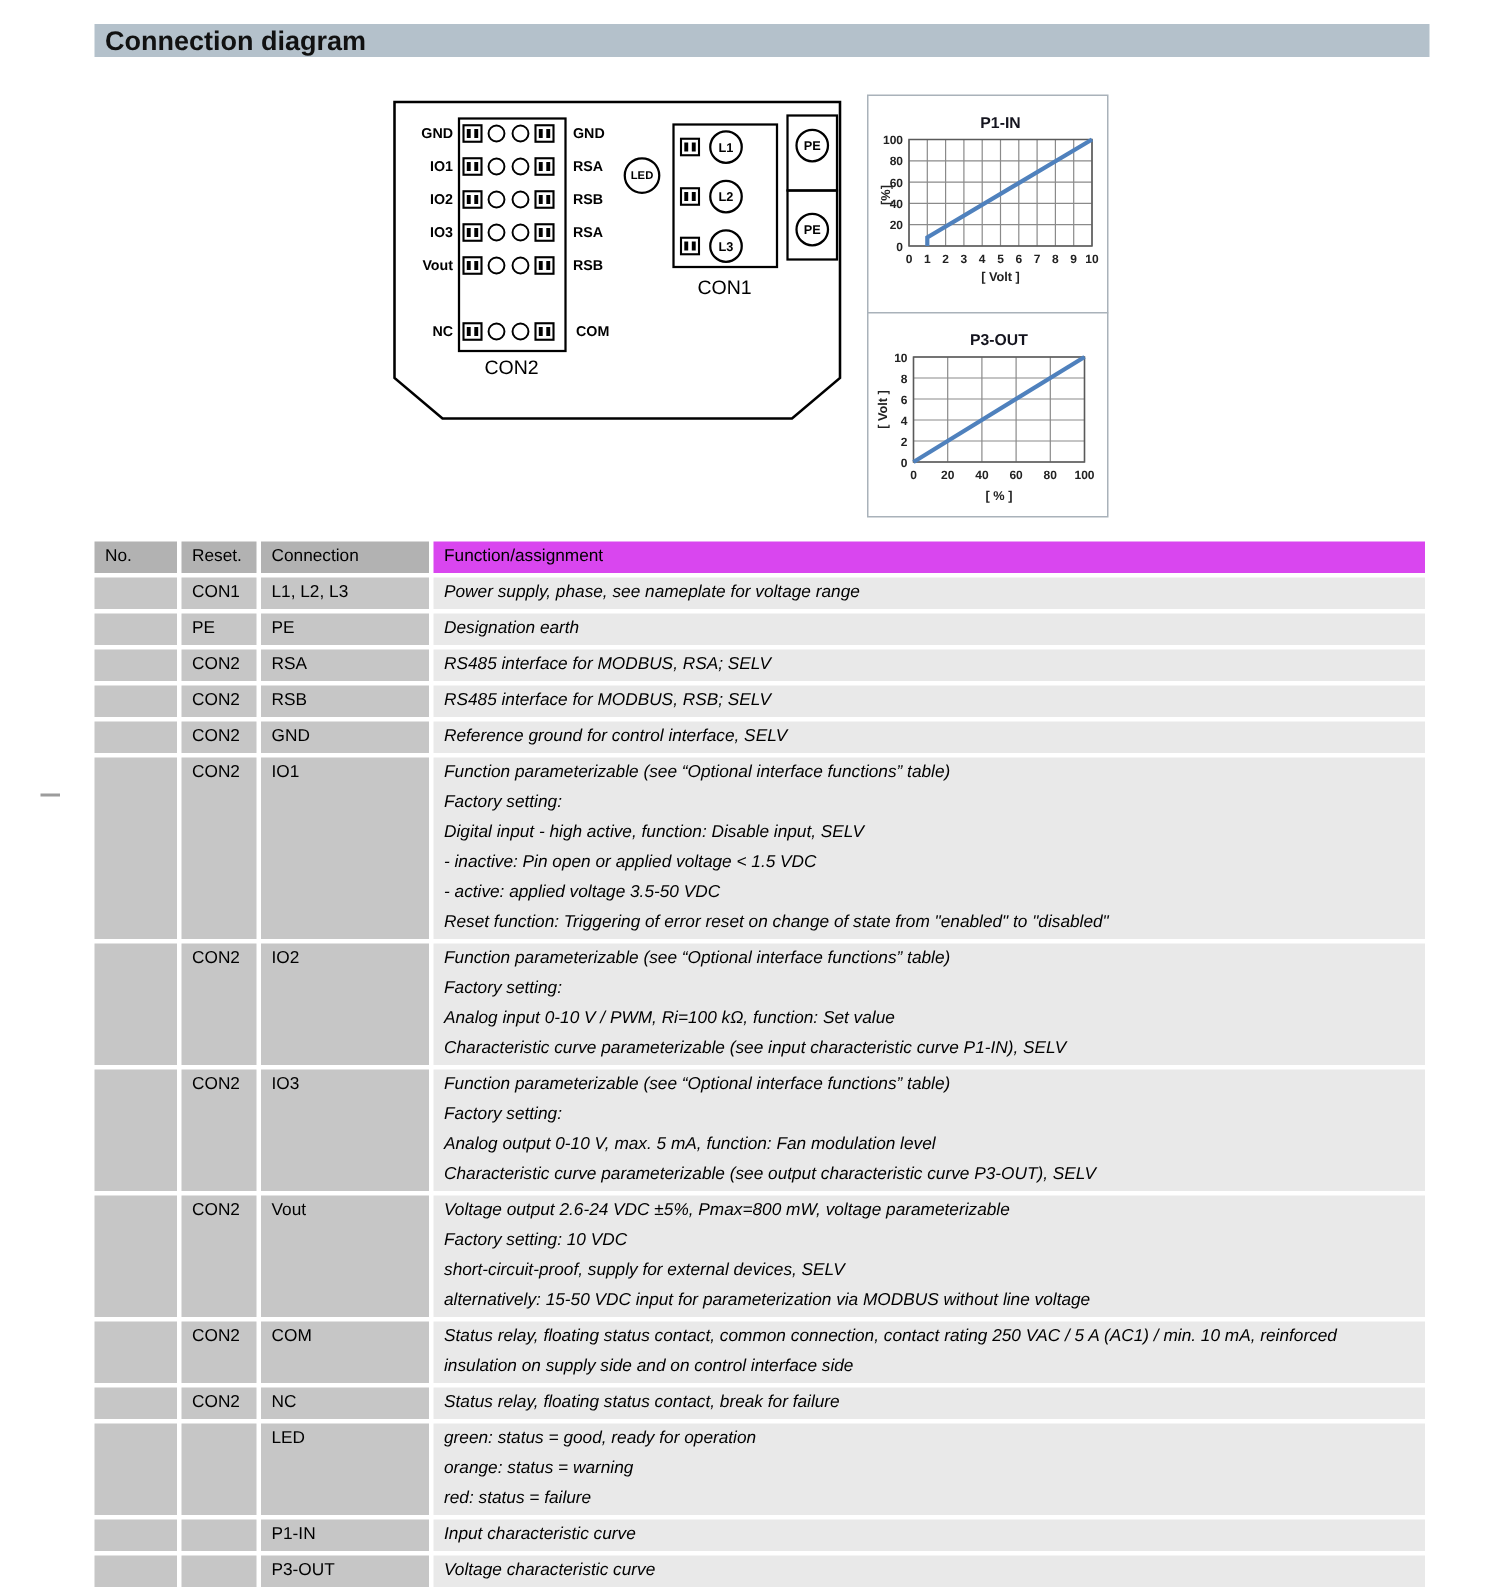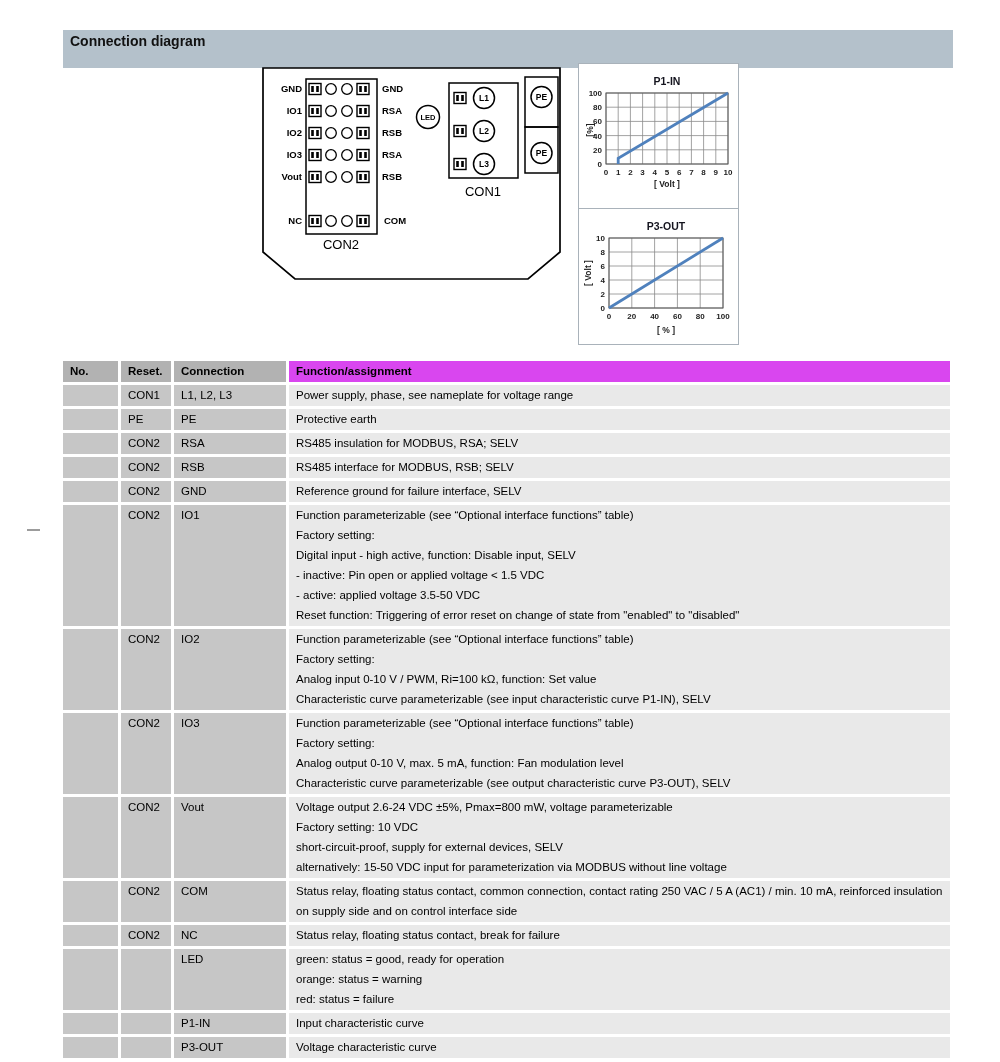--- a/index.html
+++ b/index.html
@@ -1,20 +1,20 @@
 <!DOCTYPE html>
 <html><head>
 <meta charset="utf-8">
 <style>
   html,body{margin:0;padding:0;background:#fff;}
   body{width:1000px;height:1062px;position:relative;font-family:"Liberation Sans",sans-serif;color:#000;}
 
   
-  .title-bar{position:absolute;left:63px;top:16px;width:890px;height:38px;background:#b4c1cb;
-    box-sizing:border-box;padding-left:7px;line-height:22px;font-size:14px;font-weight:bold;color:#111;margin-top:14px;}
+  .title-bar{position:absolute;left:63px;top:16px;width:890px;height:22px;background:#b4c1cb;
+    box-sizing:border-box;padding-left:7px;line-height:22px;font-size:18px;font-weight:bold;color:#111;}
 
   
   .margin-dash{position:absolute;left:27px;top:529px;width:13px;height:2px;background:#9c9c9c;}
 
   
   .diagram{position:absolute;left:262px;top:62px;}
   .dline{fill:none;stroke:#000;stroke-width:1.5px;}
   .dline-thick{fill:none;stroke:#000;stroke-width:1.7px;}
   .dlab{font-size:9.5px;font-weight:600;fill:#000;}
   .dlab-l{text-anchor:end;}
@@ -31,25 +31,25 @@
   .grid{stroke:#8a8a8a;stroke-width:0.8px;}
   .plot-border{fill:none;stroke:#5a5a5a;stroke-width:1px;}
   .tick{font-size:8px;font-weight:bold;fill:#222;}
   .xtick{text-anchor:middle;}
   .ytick{text-anchor:end;}
 
   
   .tbl-wrap{position:absolute;left:60px;top:358px;}
   table{border-collapse:separate;border-spacing:3px;table-layout:fixed;width:893px;font-size:11.5px;}
   th,td{padding:0 7px 1px 7px;line-height:20px;vertical-align:top;text-align:left;overflow:hidden;}
-  th{font-weight:bold;}
+  th{font-weight:normal;}
   .hdr-g{background:#b2b2b2;}
   .hdr-l{background:#d946ef;}
   td.c{background:#c6c6c6;}
-  td.f{background:#e9e9e9;white-space:pre-line;}
+  td.f{background:#e9e9e9;white-space:pre-line;font-style:italic;}
 </style>
 </head>
 <body>
 
 <div class="title-bar">
   <span>Connection diagram</span>
 </div>
 
 <div class="margin-dash"></div>
 
@@ -238,39 +238,39 @@
         <tr>
           <td class="c"></td>
           <td class="c">CON1</td>
           <td class="c">L1, L2, L3</td>
           <td class="f">Power supply, phase, see nameplate for voltage range</td>
         </tr>
         <tr>
           <td class="c"></td>
           <td class="c">PE</td>
           <td class="c">PE</td>
-          <td class="f">Protective earth</td>
+          <td class="f">Designation earth</td>
         </tr>
         <tr>
           <td class="c"></td>
           <td class="c">CON2</td>
           <td class="c">RSA</td>
-          <td class="f">RS485 insulation for MODBUS, RSA; SELV</td>
+          <td class="f">RS485 interface for MODBUS, RSA; SELV</td>
         </tr>
         <tr>
           <td class="c"></td>
           <td class="c">CON2</td>
           <td class="c">RSB</td>
           <td class="f">RS485 interface for MODBUS, RSB; SELV</td>
         </tr>
         <tr>
           <td class="c"></td>
           <td class="c">CON2</td>
           <td class="c">GND</td>
-          <td class="f">Reference ground for failure interface, SELV</td>
+          <td class="f">Reference ground for control interface, SELV</td>
         </tr>
         <tr>
           <td class="c"></td>
           <td class="c">CON2</td>
           <td class="c">IO1</td>
           <td class="f">Function parameterizable (see “Optional interface functions” table)
 Factory setting:
 Digital input - high active, function: Disable input, SELV
 - inactive: Pin open or applied voltage &lt; 1.5 VDC
 - active: applied voltage 3.5-50 VDC

